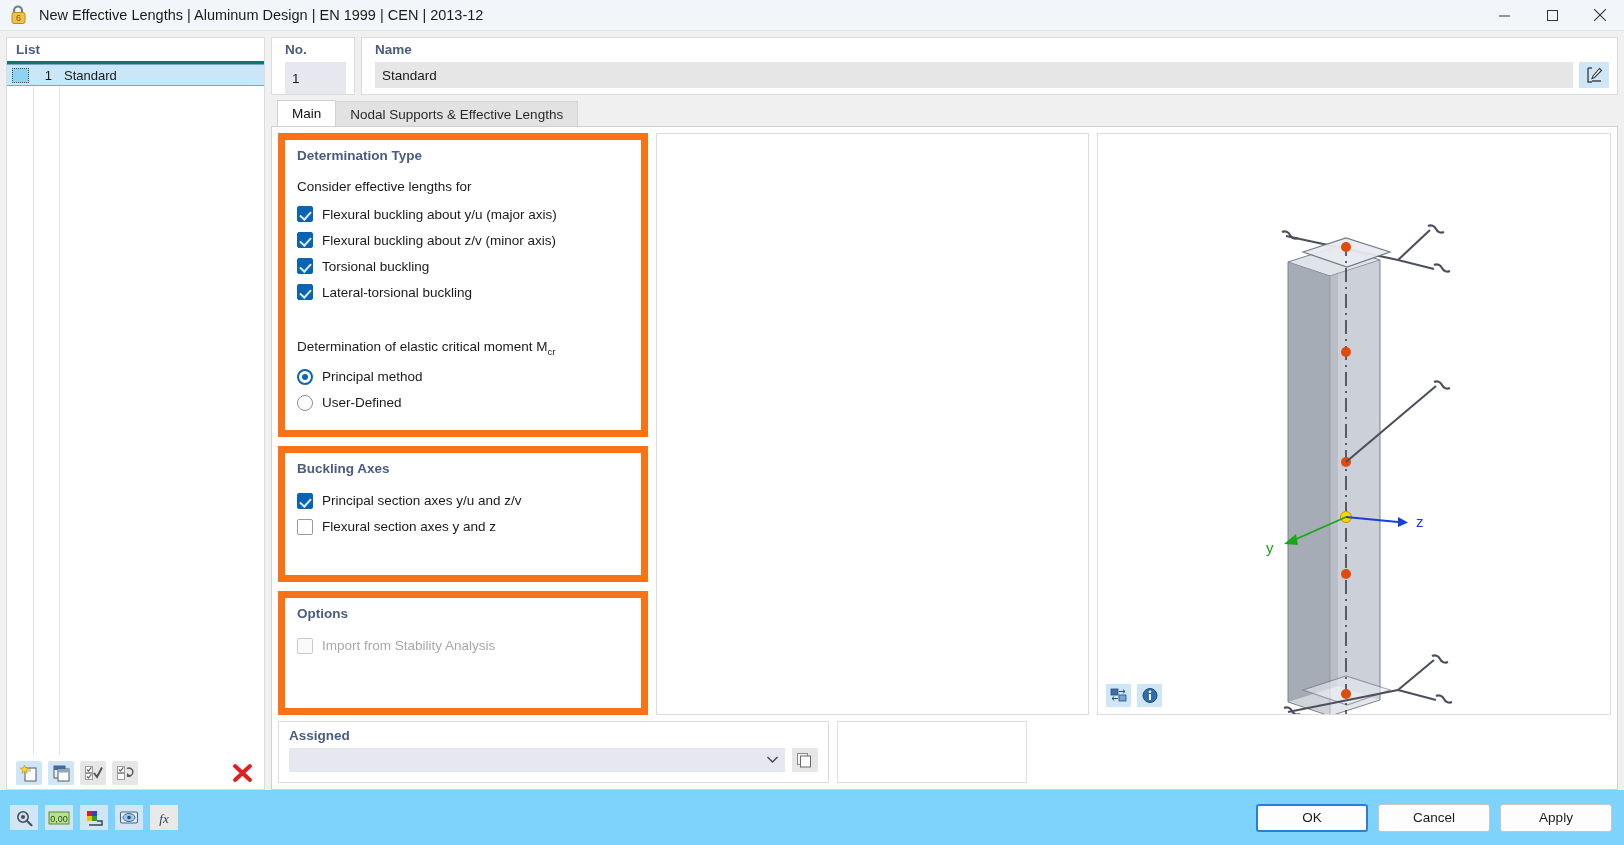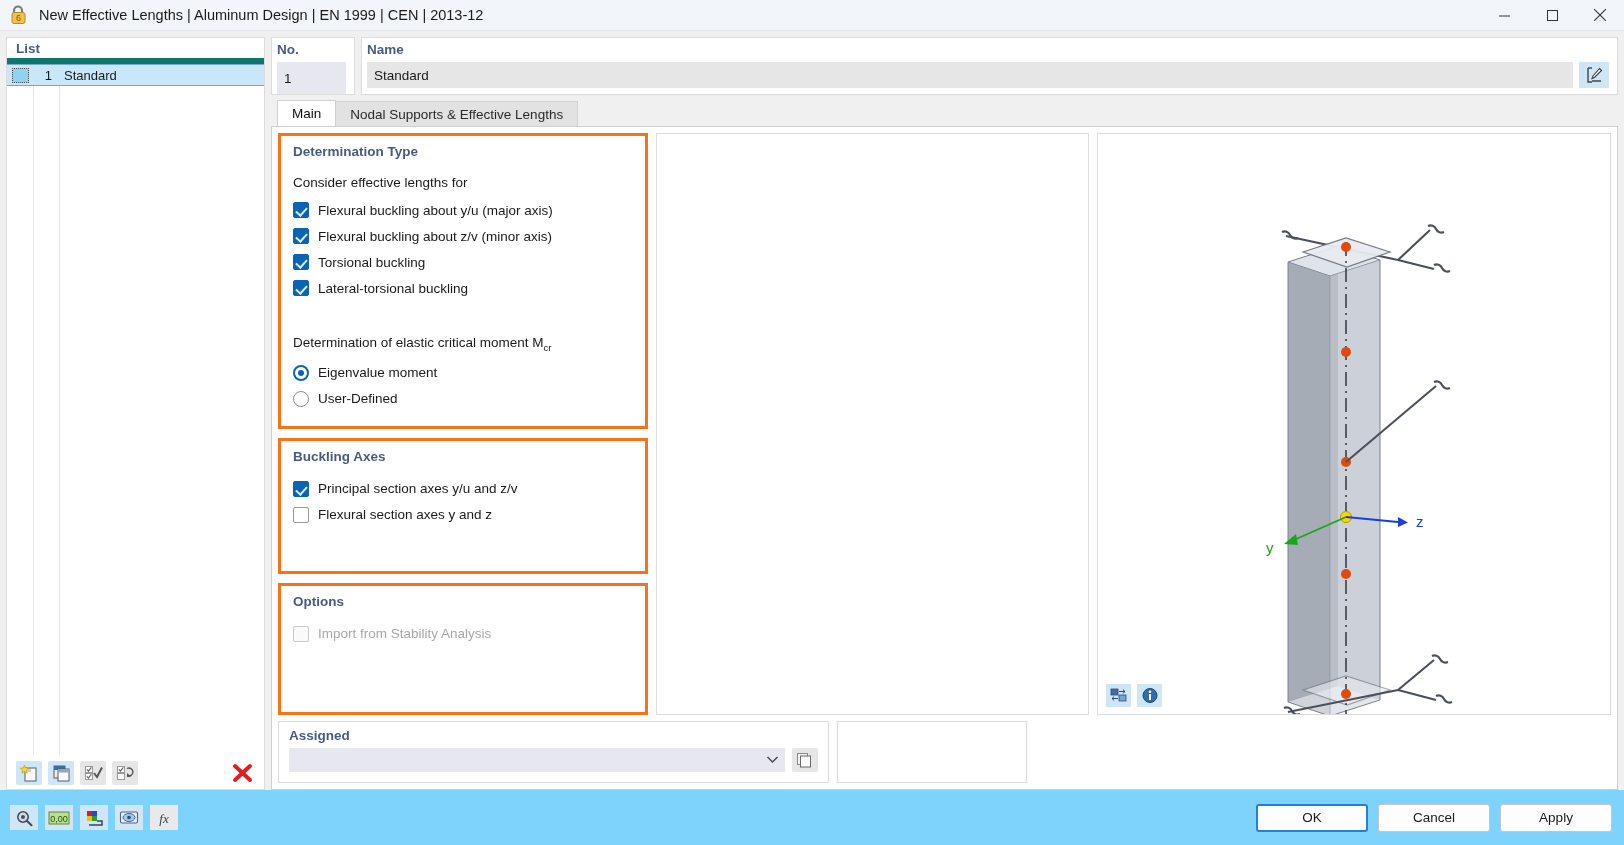--- a/index.html
+++ b/index.html
@@ -69,21 +69,21 @@
     font-size: 13.5px;
     padding: 5px 0 3px 9px;
   }
   .list-panel {
     flex: 1 1 auto;
     display: flex; flex-direction: column;
     min-height: 0;
   }
   .list-head {
     height: 26px;
-    border-bottom: 6px solid #0f766e;
+    border-bottom: 3px solid #0f766e;
     display: flex; align-items: center;
   }
   .list-head .group-title { padding: 0 0 0 9px; }
   .list-body { flex: 1 1 auto; position: relative; overflow: hidden; }
   .list-grid-lines {
     position: absolute; inset: 0;
     pointer-events: none;
   }
   .list-grid-lines .vline {
     position: absolute; top: 0; bottom: 0; width: 1px; background: #e4e4e4;
@@ -134,21 +134,21 @@
     display: flex; flex-direction: column;
     gap: 6px;
   }
   .top-fields {
     display: flex; gap: 6px;
     height: 58px; flex: 0 0 58px;
   }
   .field-box {
     background: #fff;
     border: 1px solid #dcdcdc;
-    padding: 4px 8px 0 5px;
+    padding: 4px 8px 0 13px;
     display: flex; flex-direction: column;
   }
   .field-label {
     font-weight: bold; color: #4a5b80; font-size: 13.5px;
     line-height: 16px; margin-bottom: 4px;
   }
   .field-row { display: flex; align-items: center; gap: 6px; }
   .txt-input {
     height: 26px;
     background: #e6e6e6;
@@ -217,21 +217,21 @@
 
   
   .settings-col {
     width: 370px; flex: 0 0 370px;
     display: flex; flex-direction: column;
     gap: 9px;
     min-height: 0;
   }
   .panel {
     background: #fff;
-    border: 3px solid #f97316;
+    border: 7px solid #f97316;
     padding: 8px 12px 12px 12px;
   }
   .panel-title {
     font-weight: bold; color: #4a5b80;
     font-size: 13.5px; margin-bottom: 14px;
   }
   .sub-label { font-size: 13.5px; margin-bottom: 9px; margin-top: 16px; }
   .opt-row {
     display: flex; align-items: center;
     gap: 9px; height: 22px;
@@ -508,21 +508,21 @@
                 </div>
 
                 <div class="gap-block"></div>
 
                 <div class="sub-label">
                   <span>Determination of elastic critical moment M</span><span class="sub">cr</span>
                 </div>
 
                 <div class="opt-row">
                   <span class="rdo on"></span>
-                  <span>Eigenvalue moment</span>
+                  <span>Principal method</span>
                 </div>
                 <div class="opt-row">
                   <span class="rdo"></span>
                   <span>User-Defined</span>
                 </div>
               </div>
 
               <div class="panel panel-axes">
                 <div class="panel-title">Buckling Axes</div>
                 <div class="opt-row">

